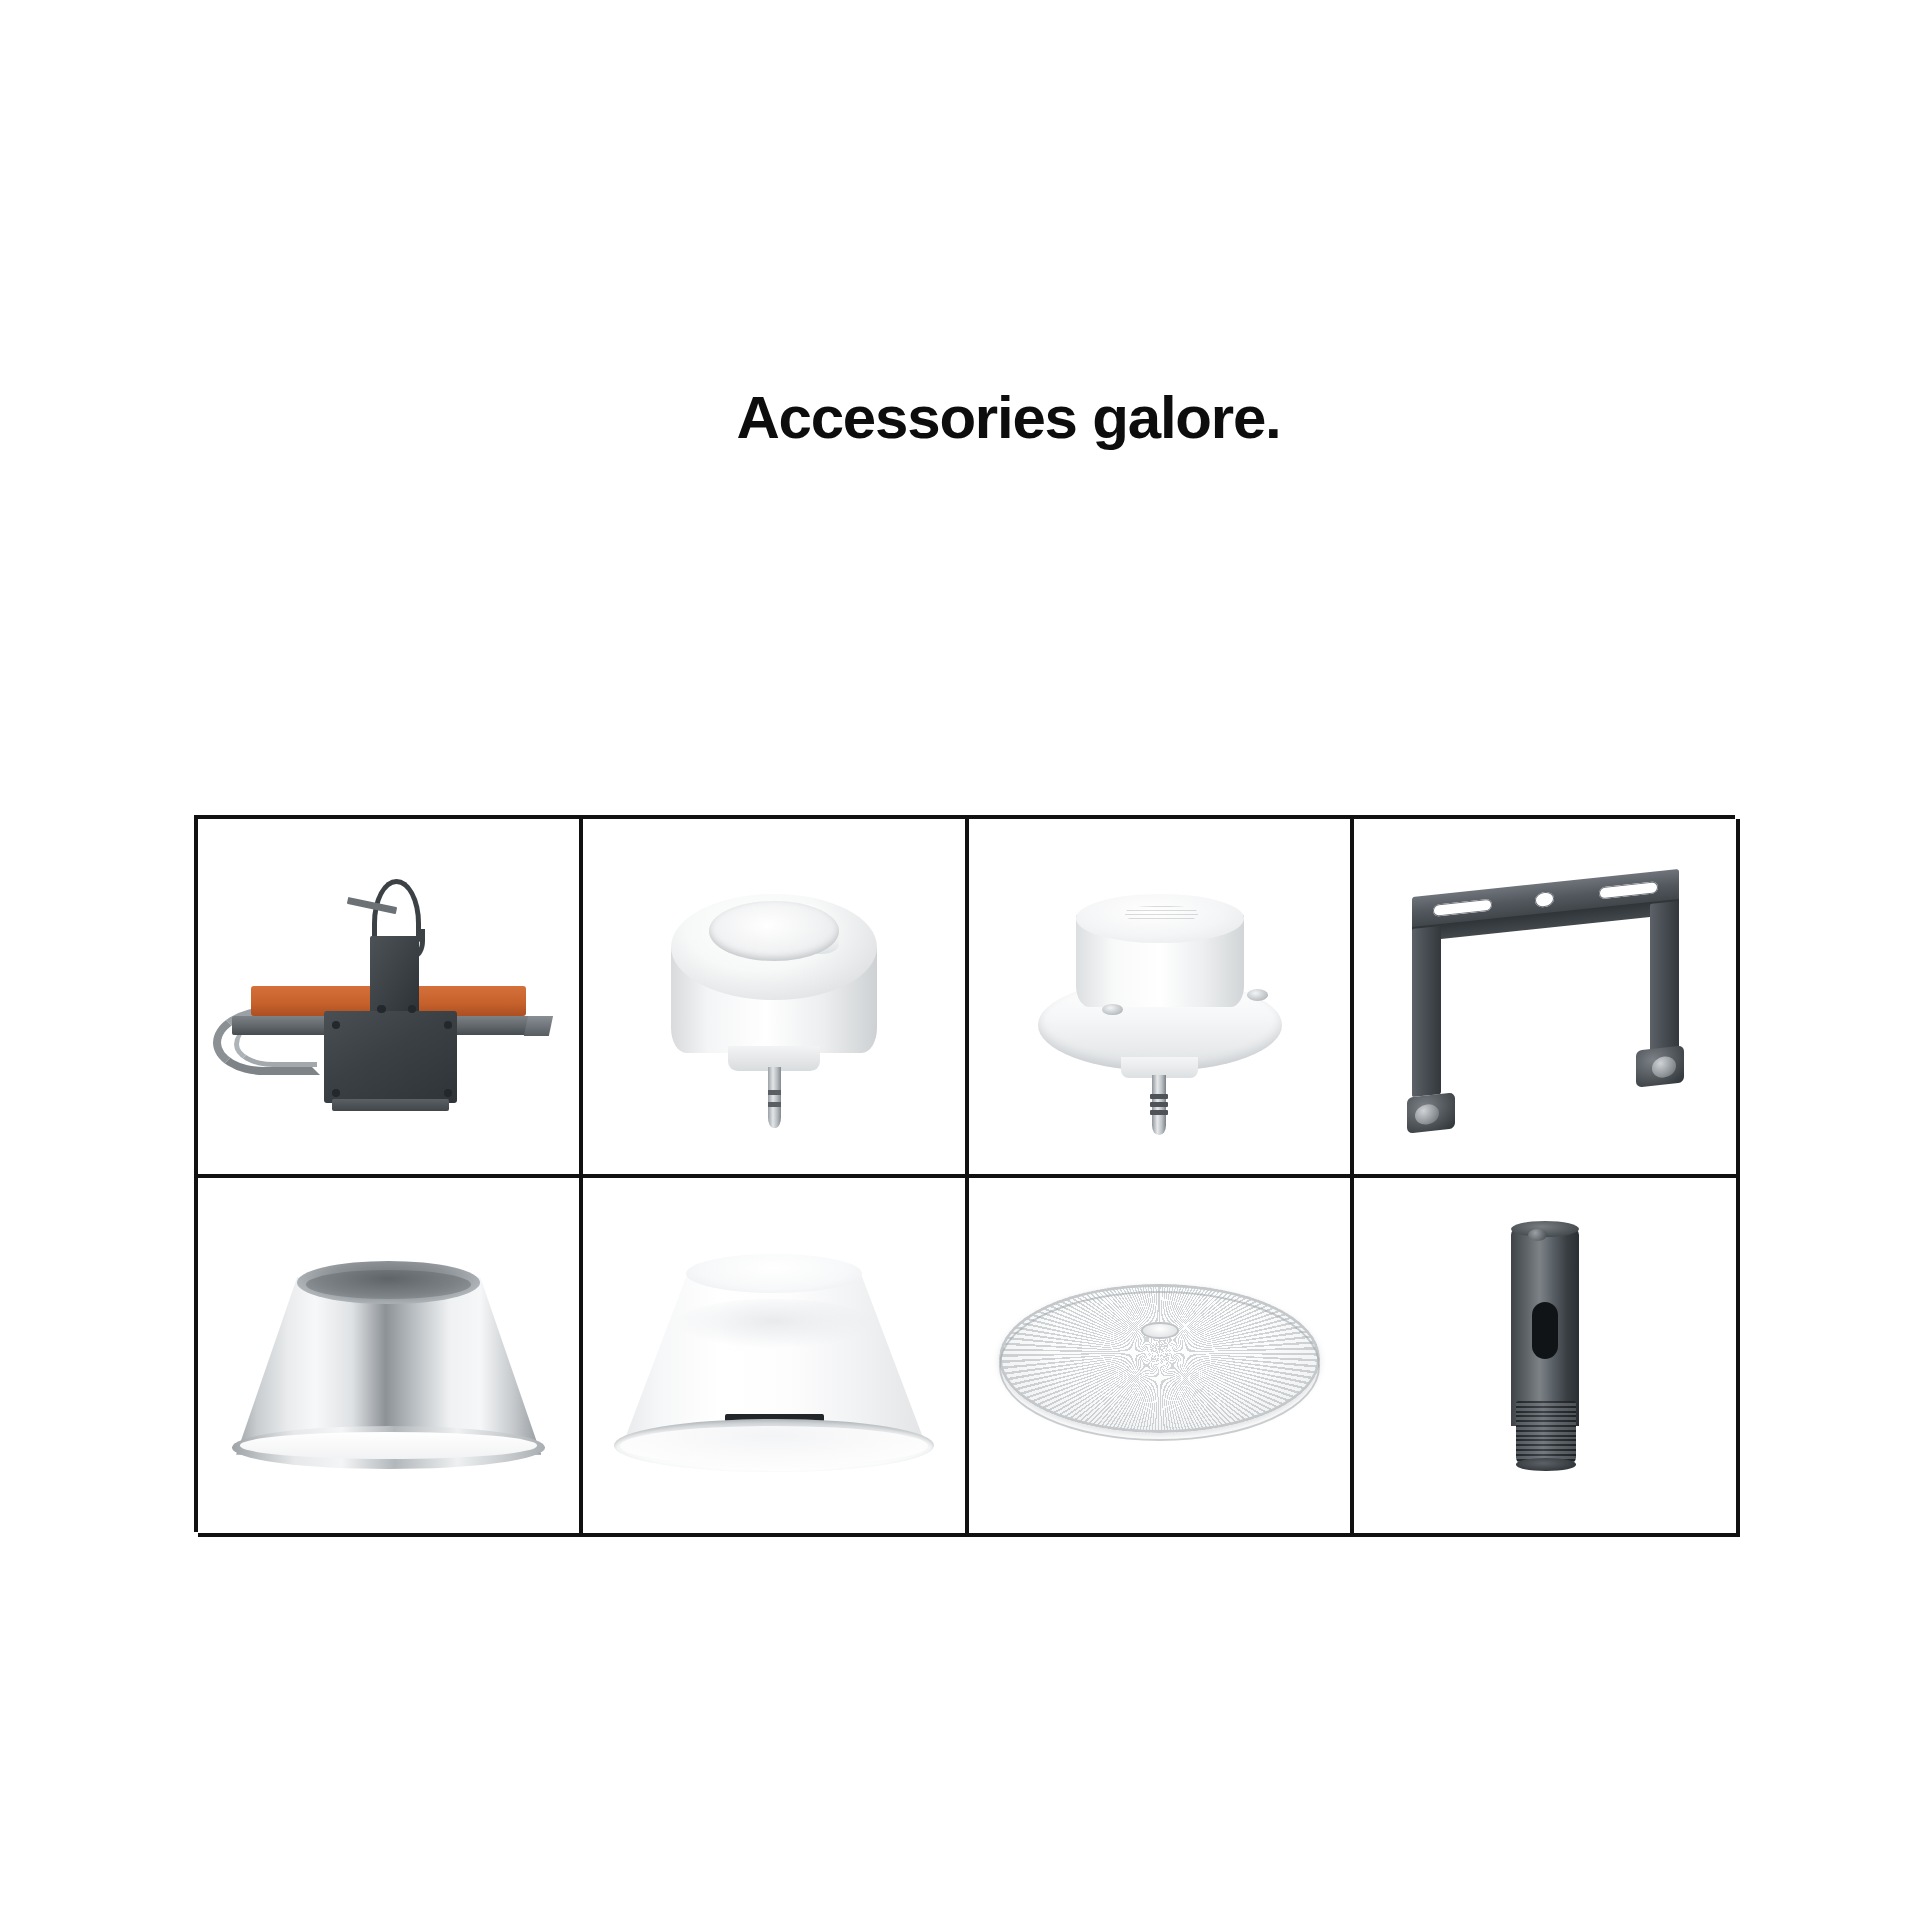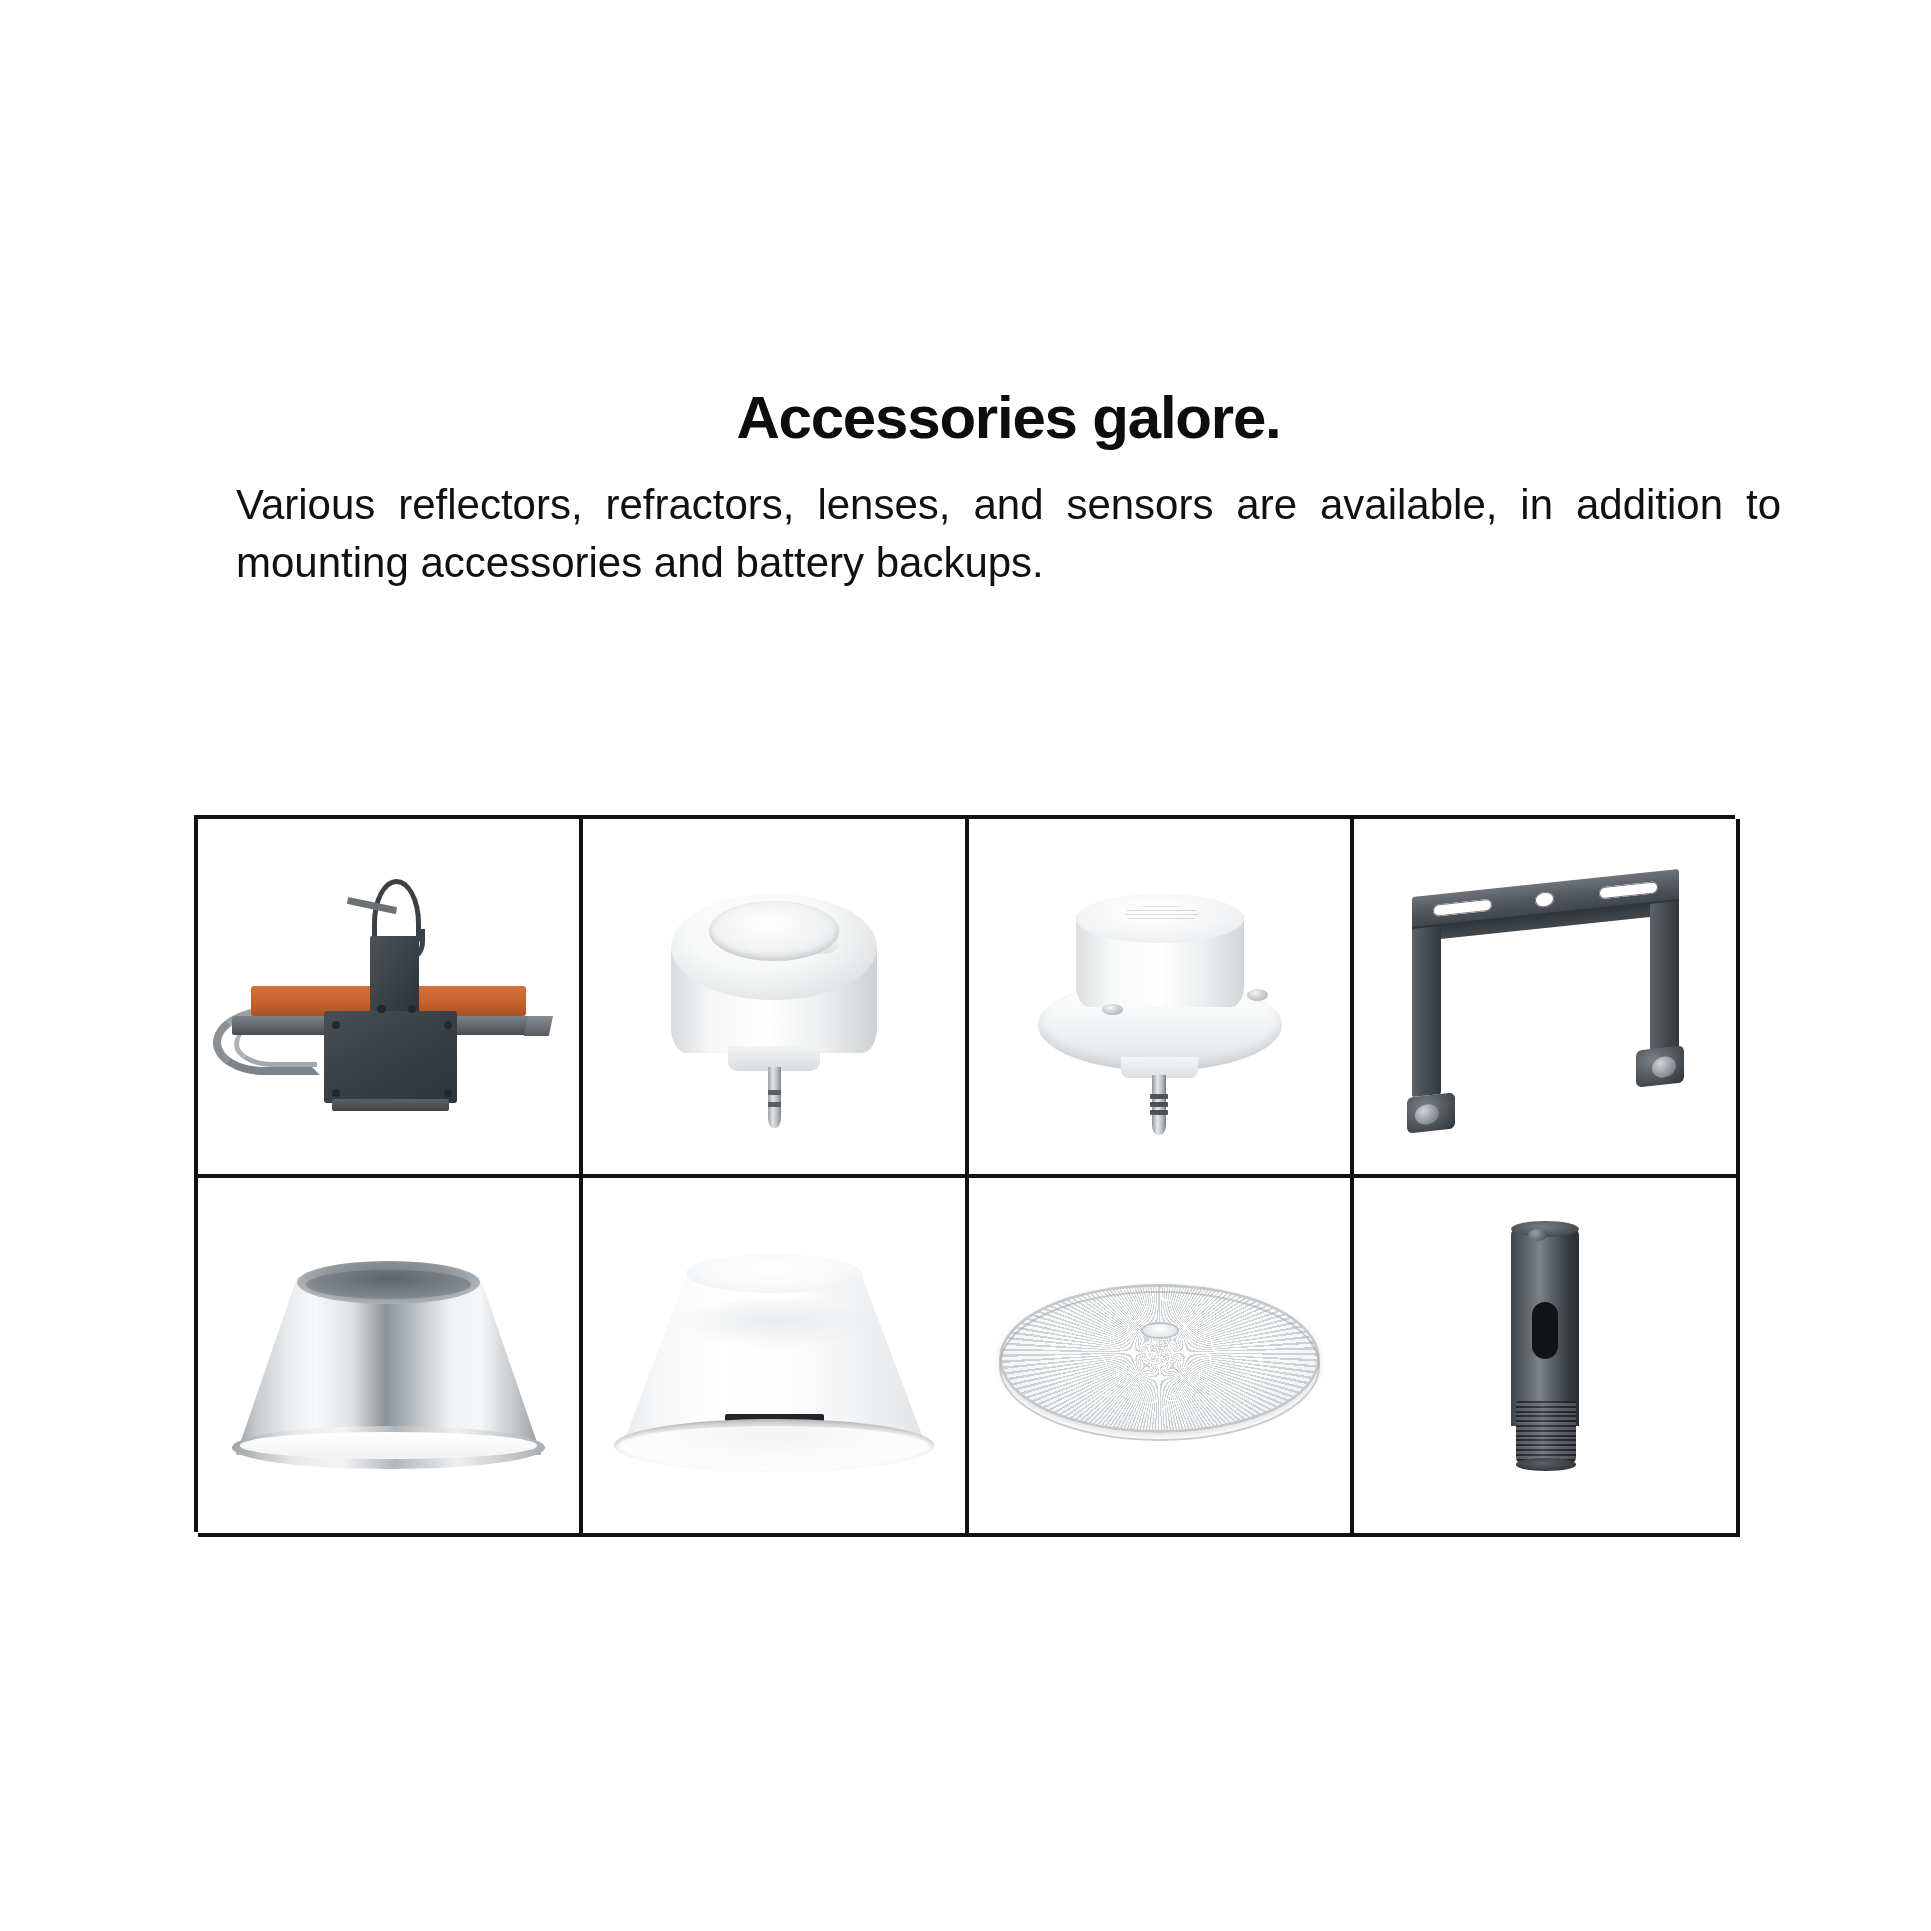--- a/index.html
+++ b/index.html
@@ -529,21 +529,20 @@
     background: radial-gradient(ellipse at 45% 40%, #5b6166, #33393d 70%, #22272b);
   }
 </style>
 </head>
 <body>
 
 <div id="page">
 
   <div class="text-block">
     <h1 class="headline">Accessories galore.</h1>
-    <p class="subcopy">Various reflectors, refractors, lenses, and sensors are available, in addition to mounting accessories and battery backups.</p>
   </div>
 
   <div class="grid">
 
     <div class="cell">
       <div class="art">
         <div class="hk-conduit"></div>
         <div class="hk-bar"></div>
         <div class="hk-rail"></div>
         <div class="hk-hook"></div>

